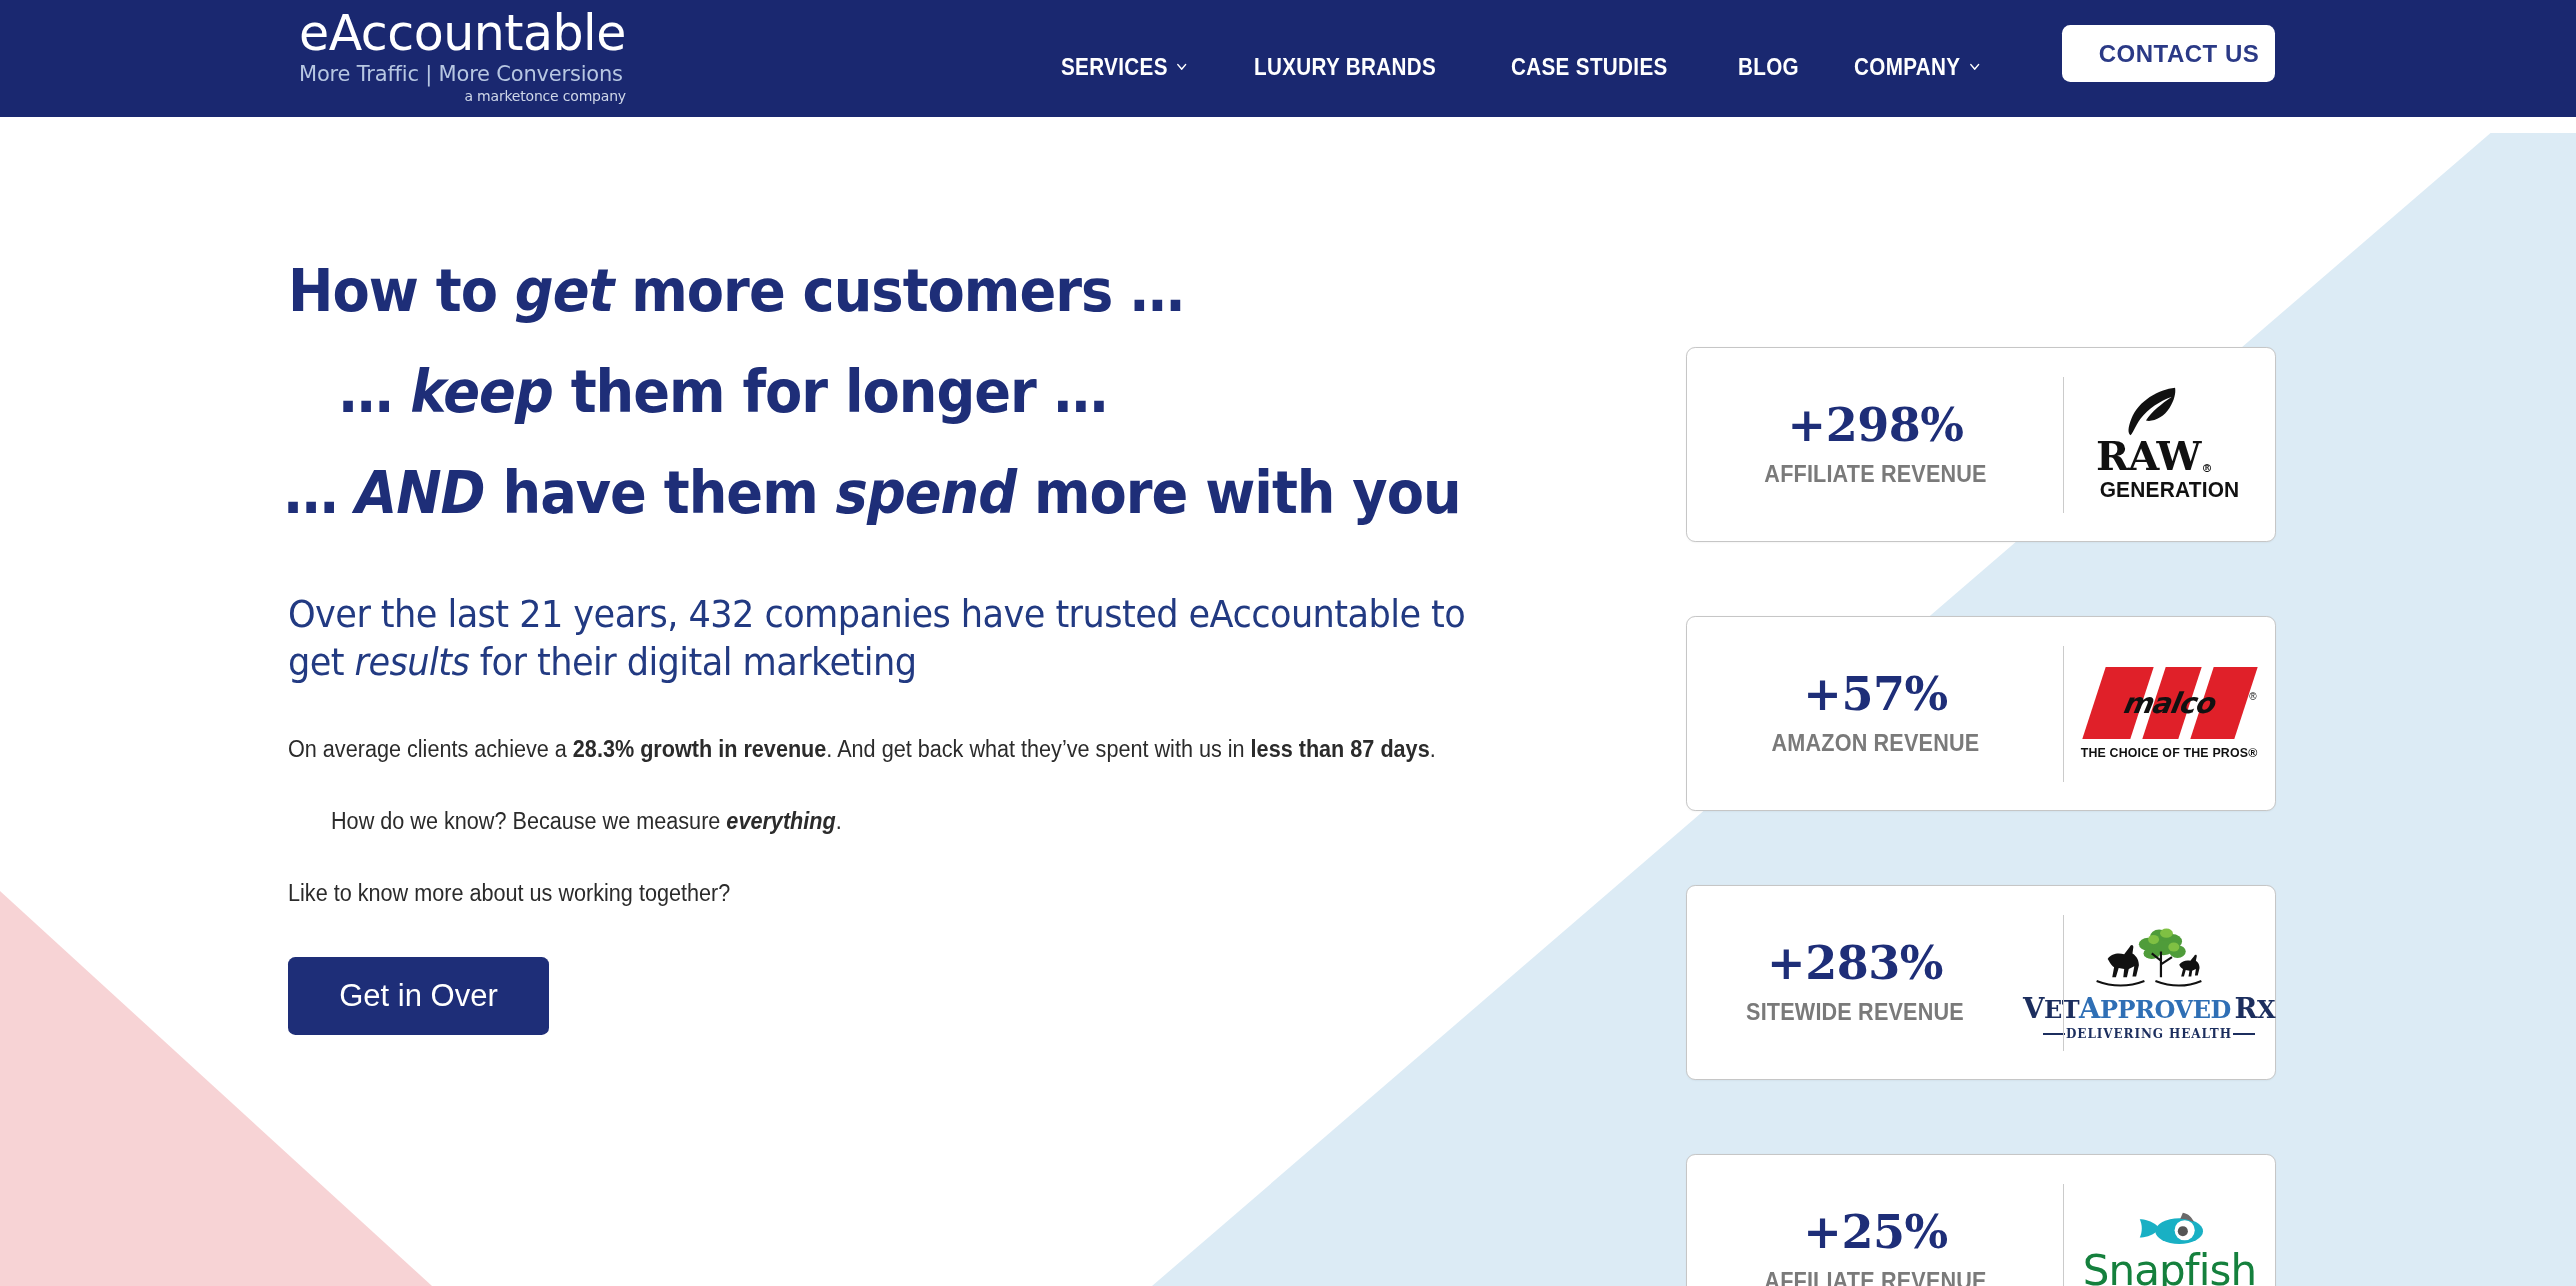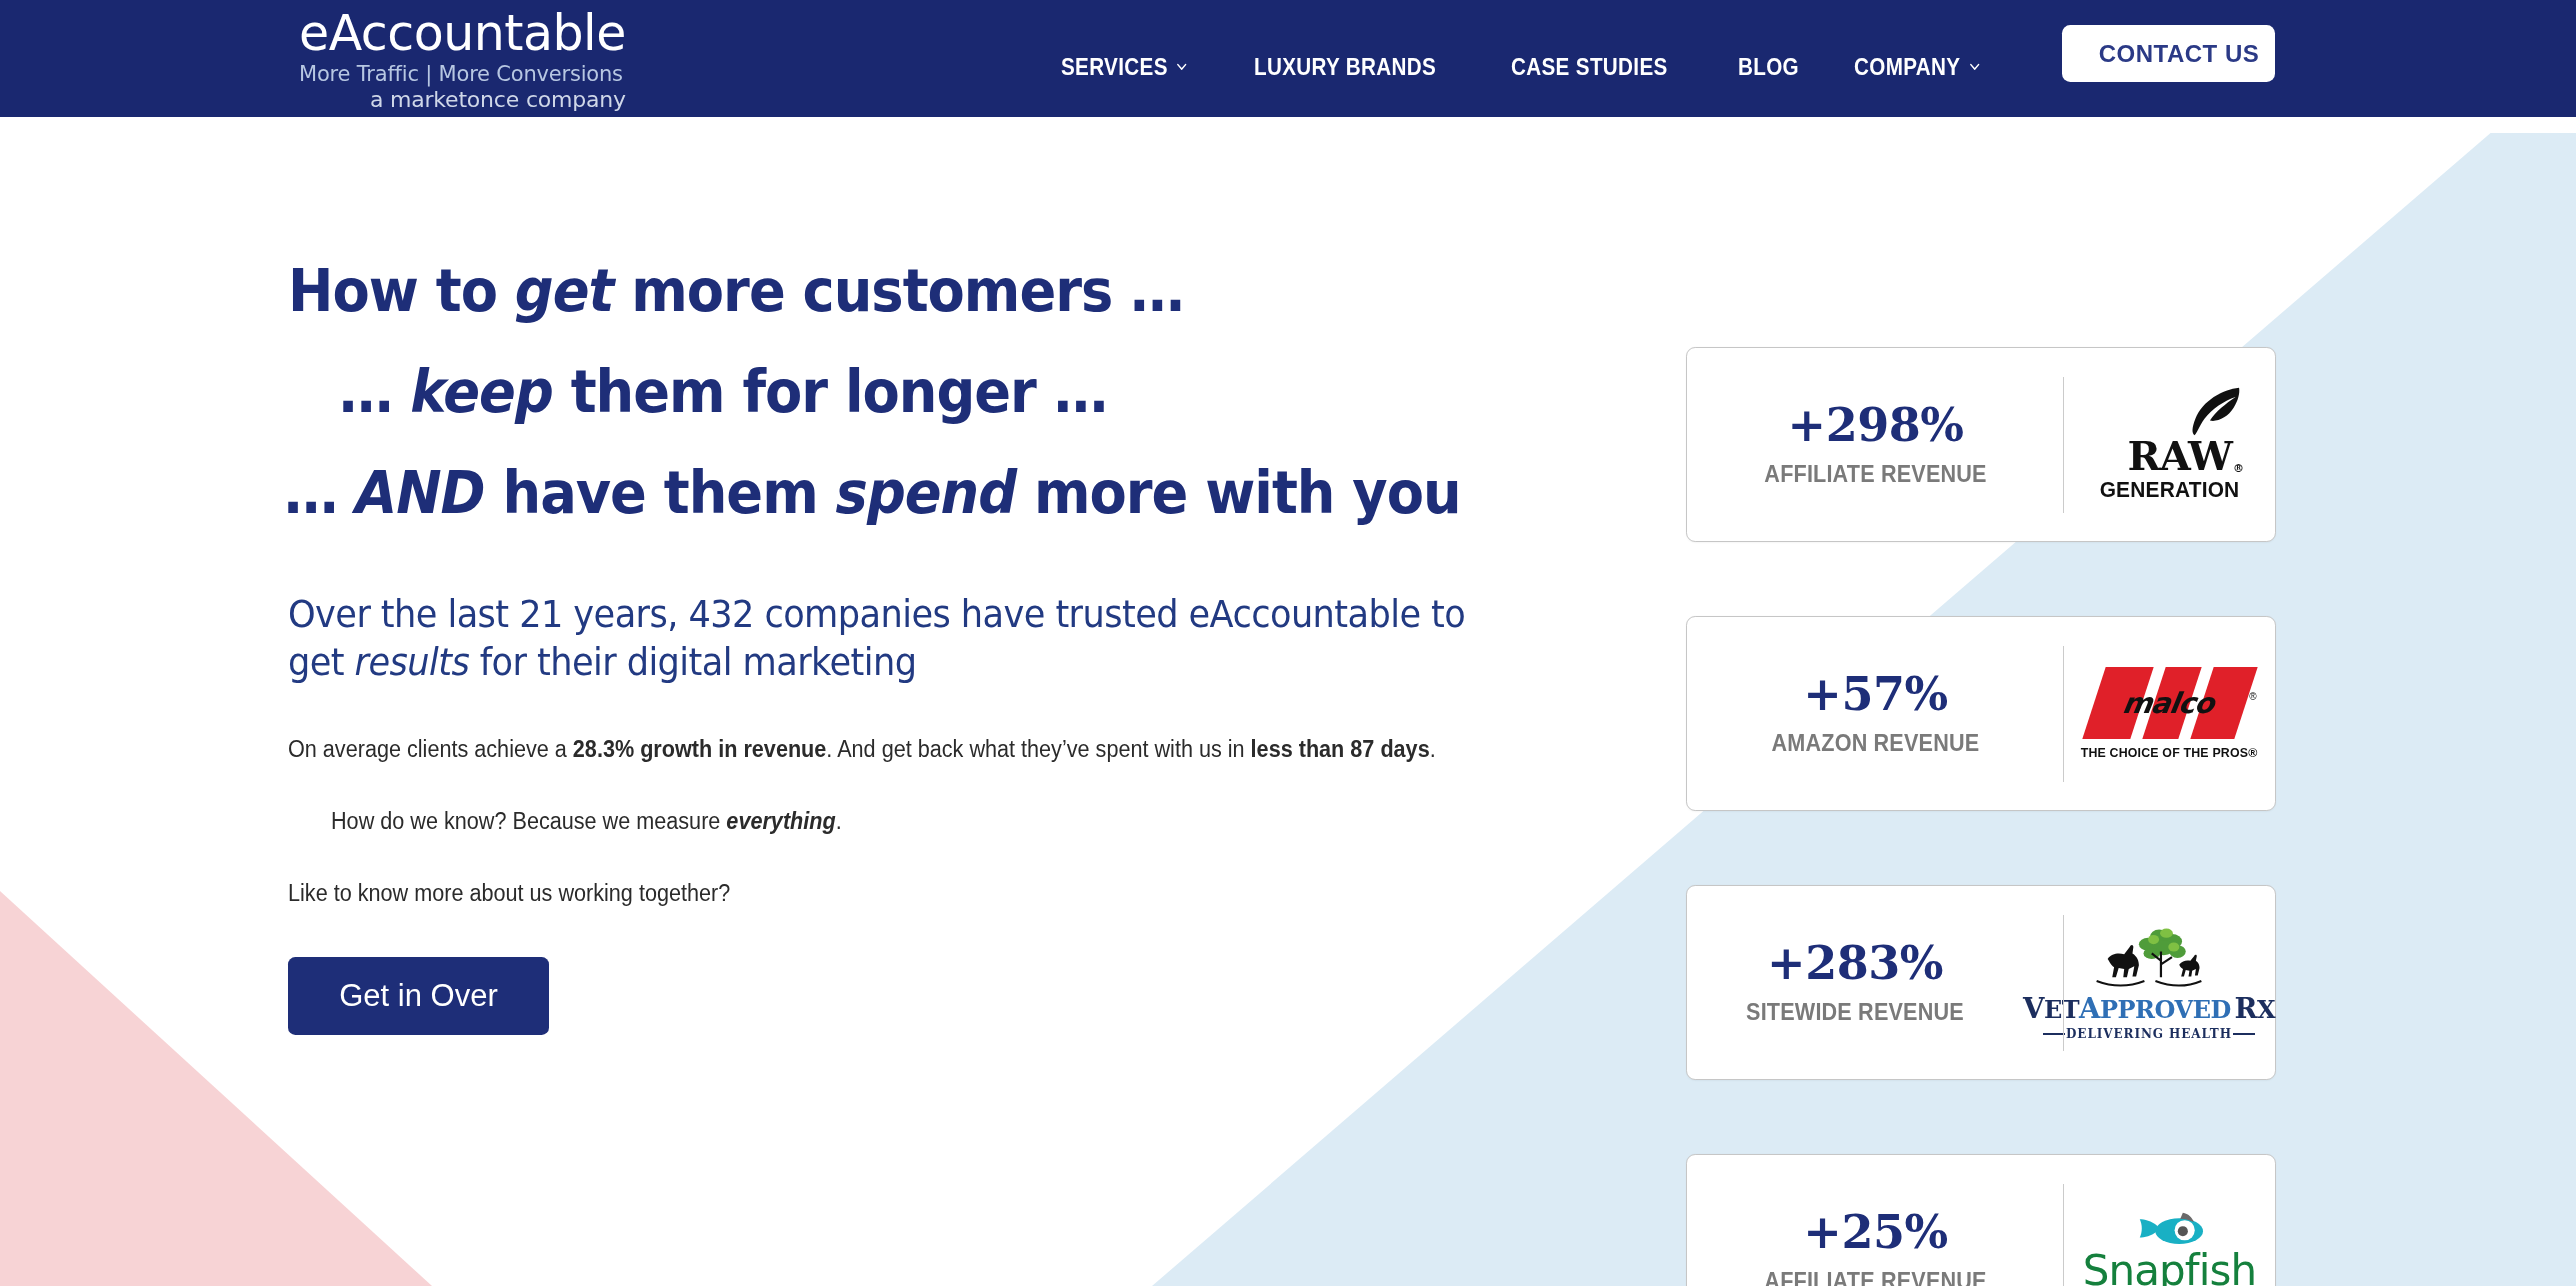--- a/index.html
+++ b/index.html
@@ -40,21 +40,21 @@
   .logo-main {
     color:#ffffff; font-size:49px; font-weight:400;
     letter-spacing:-0.5px;
     font-family:"DejaVu Sans", sans-serif;
   }
   .logo-sub {
     color:#b7c7e2; font-size:21px; margin-top:5.5px;
     font-family:"DejaVu Sans", sans-serif; letter-spacing:-0.2px;
   }
   .logo-sub2 {
-    color:#cfd7e8; font-size:22px; margin-top:4.6px;
+    color:#cfd7e8; font-size:14px; margin-top:4.6px;
     align-self:flex-end;
     font-family:"DejaVu Sans", sans-serif; letter-spacing:-0.2px;
   }
 
   .nav {
     position:absolute; left:1061px; top:0; height:133px;
     display:flex; align-items:center; gap:0;
   }
   .nav-item {
     color:#ffffff; font-size:24px; font-weight:700;
@@ -169,21 +169,21 @@
   .card-div {
     width:0.9px; height:136px; background:#cbcbcb;
     position:absolute; left:376px; top:28.5px;
   }
   .card-logo {
     flex:1; display:flex; align-items:center; justify-content:center;
     height:100%;
   }
 
   
-  .raw-logo { display:flex; flex-direction:column; align-items:flex-end; }
+  .raw-logo { display:flex; flex-direction:column; align-items:flex-start; }
   .raw-leaf { margin-bottom:-3.7px; margin-left:26px; }
   .raw-word {
     font-family:"DejaVu Serif", serif; font-weight:700;
     font-size:40px; color:#111; letter-spacing:-0.9px; line-height:0.95;
     display:flex; align-items:flex-end;
   }
   .raw-word sup { font-size:11px; margin-left:0.9px; }
   .raw-gen {
     font-family:"Liberation Sans", sans-serif; font-weight:700;
     font-size:22px; color:#111; letter-spacing:0.2px; margin-top:1.8px;

